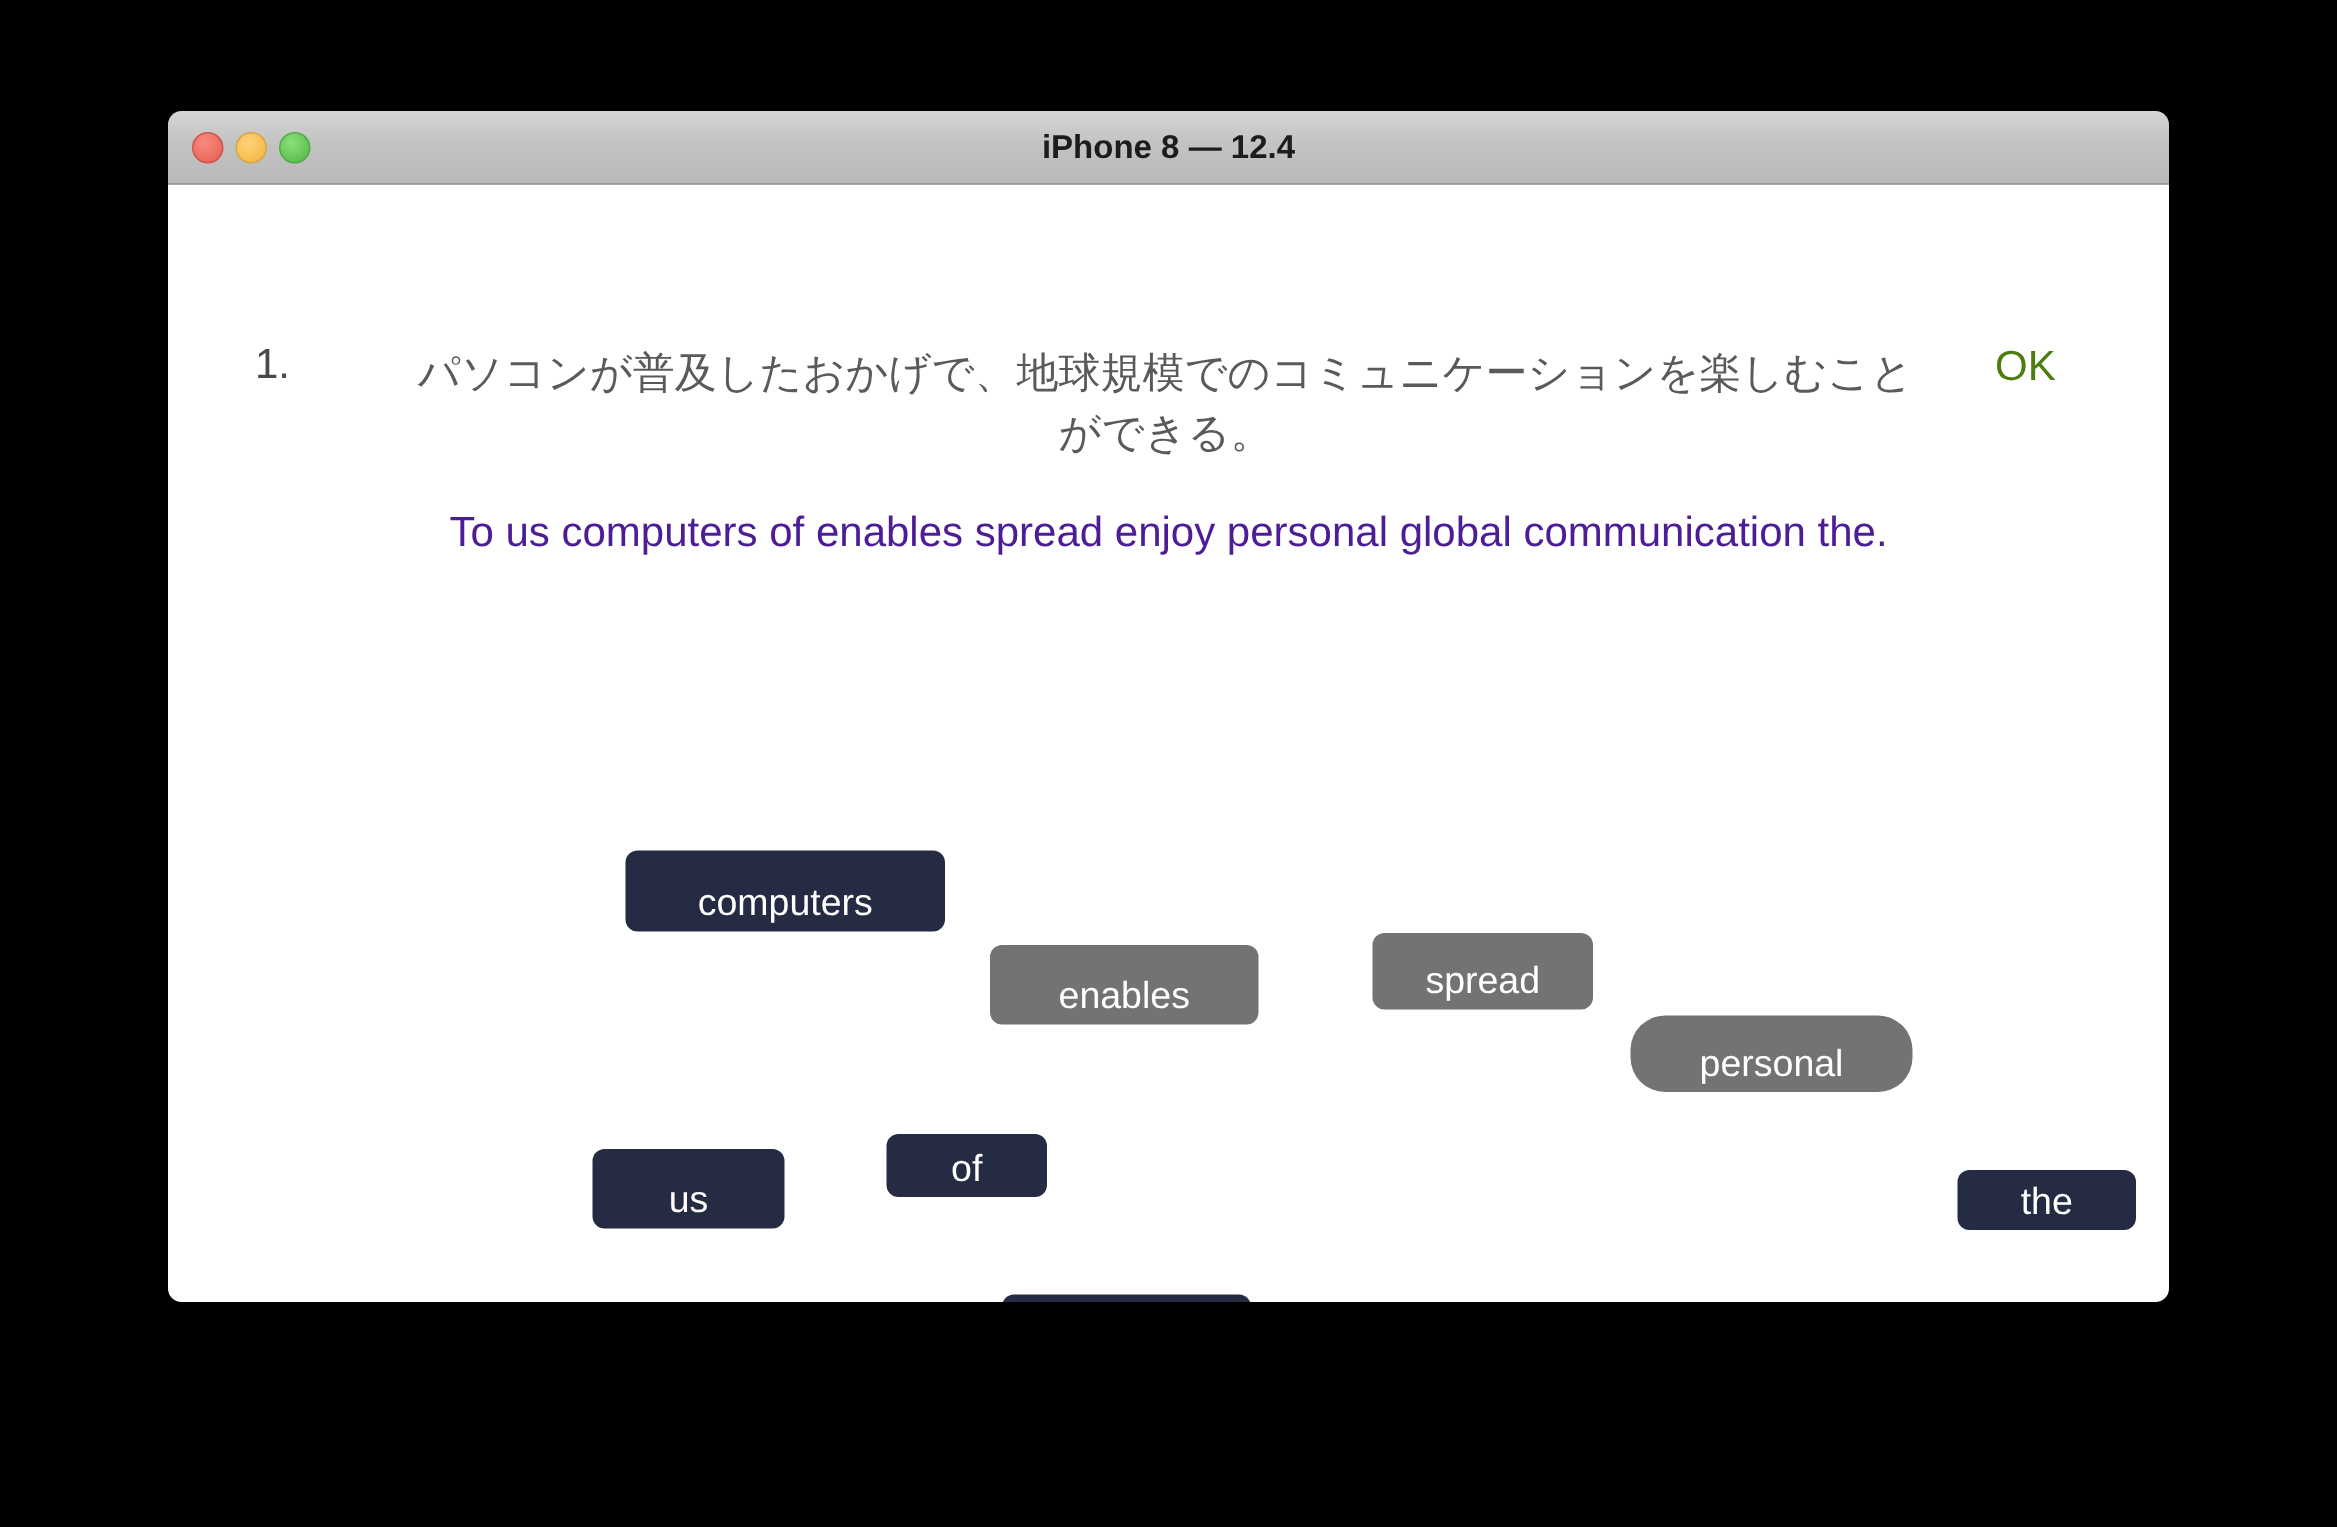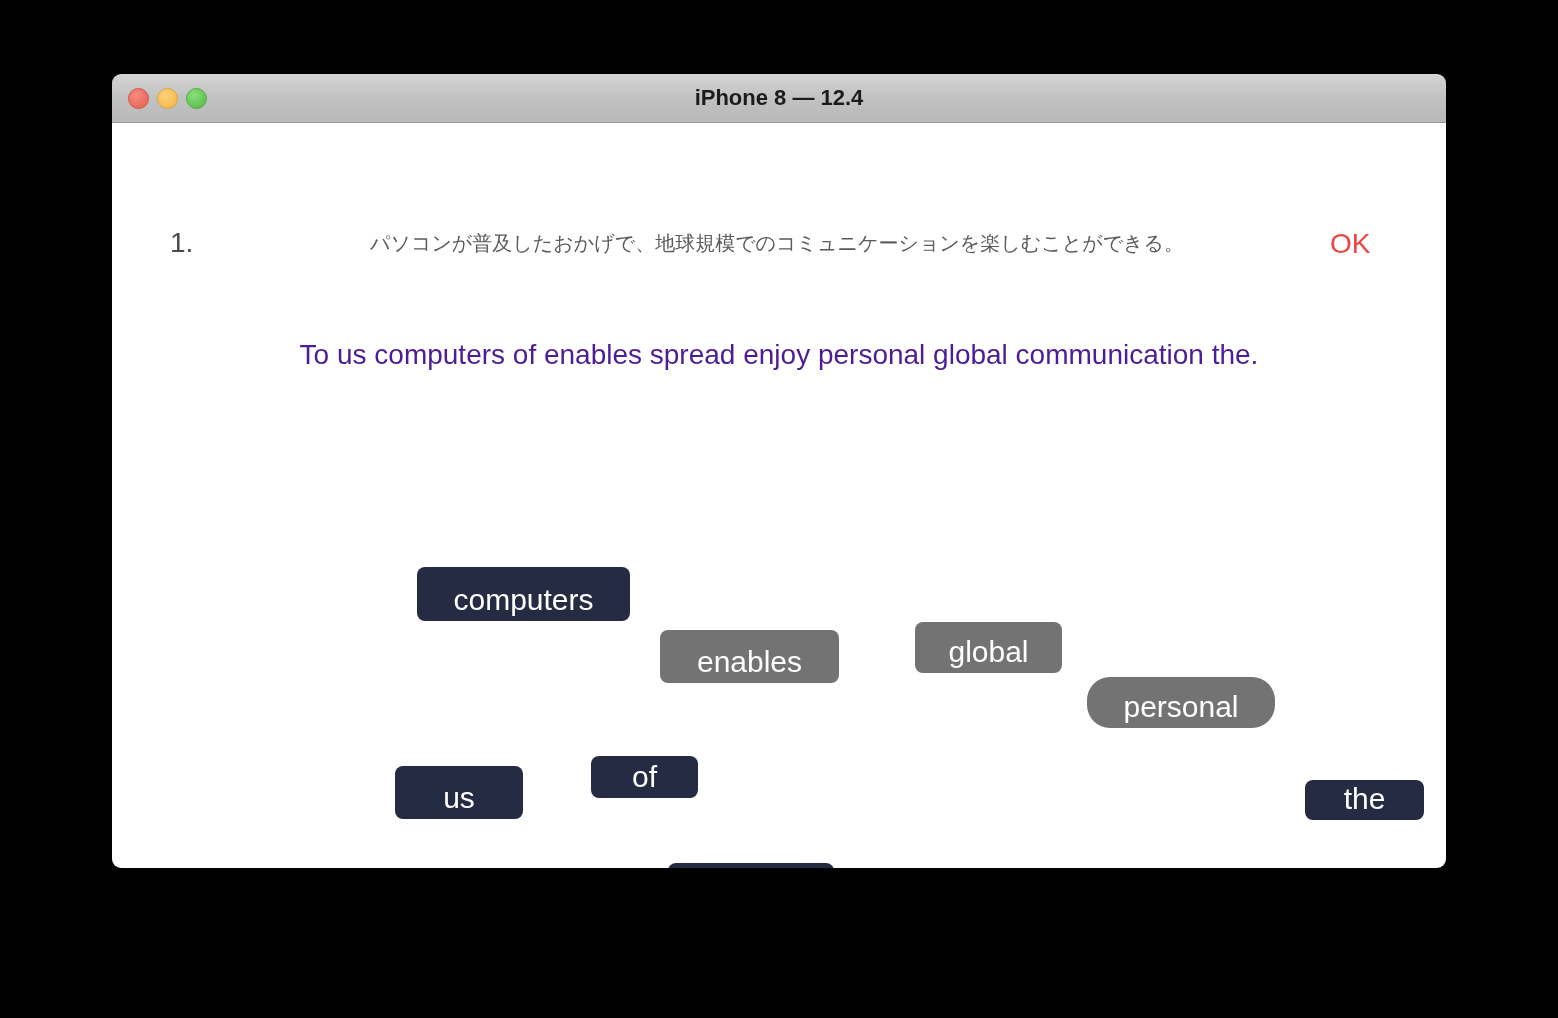--- a/index.html
+++ b/index.html
@@ -88,52 +88,52 @@
     font-size: 28px;
     color: #4a4a4a;
     line-height: 1.0;
   }
   #jp-sentence {
     position: absolute;
     left: 160px;
     top: 0px;
     width: 1010px;
     text-align: center;
-    font-size: 20px;
+    font-size: 28px;
     color: #5a5a5a;
     line-height: 1.42;
     font-family: "DejaVu Sans", "Liberation Sans", sans-serif;
   }
   #ok-button {
     position: absolute;
     left: 1218px;
     top: 1px;
     font-size: 28px;
-    color: #ef4444;
+    color: #4d7c0f;
     line-height: 1.0;
     cursor: pointer;
   }
 
   #en-sentence {
     position: absolute;
     left: 167px;
     top: 213px;
     width: 1000px;
     text-align: center;
     font-size: 28px;
     color: #4c1d95;
     line-height: 1.35;
   }
 
   
   .tile {
     position: absolute;
     border-radius: 8px;
     color: #ffffff;
-    font-size: 30px;
+    font-size: 25px;
     box-sizing: border-box;
     white-space: nowrap;
     text-align: center;
     cursor: pointer;
     user-select: none;
     padding-left: 15px;
   }
   .tile .tile-label {
     position: absolute;
     left: 0;
@@ -170,21 +170,21 @@
     <div id="en-sentence">To us computers of enables spread enjoy personal global communication the.</div>
 
     <div id="tile-layer">
         <div class="tile dark" style="left: 305px; top: 444px; width: 213px; height: 54px;">
           <span class="tile-label">computers</span>
         </div>
         <div class="tile teal" style="left: 548px; top: 507px; width: 179px; height: 53px;">
           <span class="tile-label">enables</span>
         </div>
         <div class="tile teal" style="left: 803px; top: 499px; width: 147px; height: 51px;">
-          <span class="tile-label">global</span>
+          <span class="tile-label">spread</span>
         </div>
         <div class="tile teal" style="left: 975px; top: 554px; width: 188px; height: 51px; border-radius: 23px;">
           <span class="tile-label">personal</span>
         </div>
         <div class="tile dark" style="left: 283px; top: 643px; width: 128px; height: 53px;">
           <span class="tile-label">us</span>
         </div>
         <div class="tile dark" style="left: 479px; top: 633px; width: 107px; height: 42px;">
           <span class="tile-label">of</span>
         </div>

